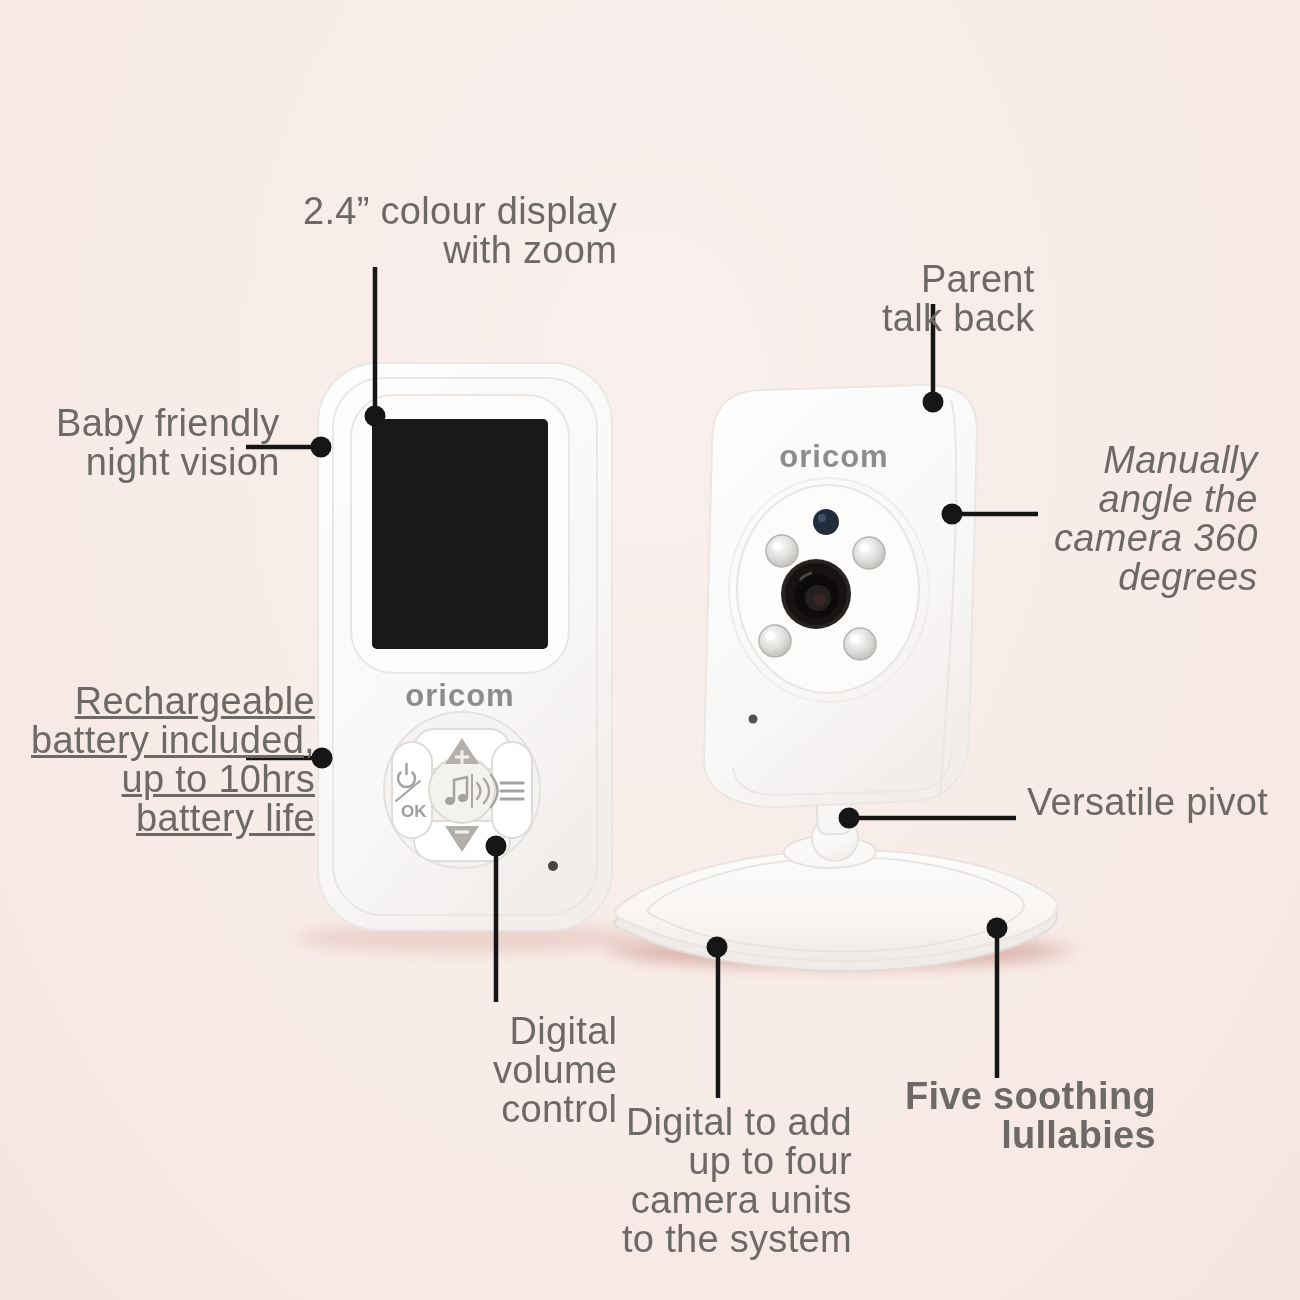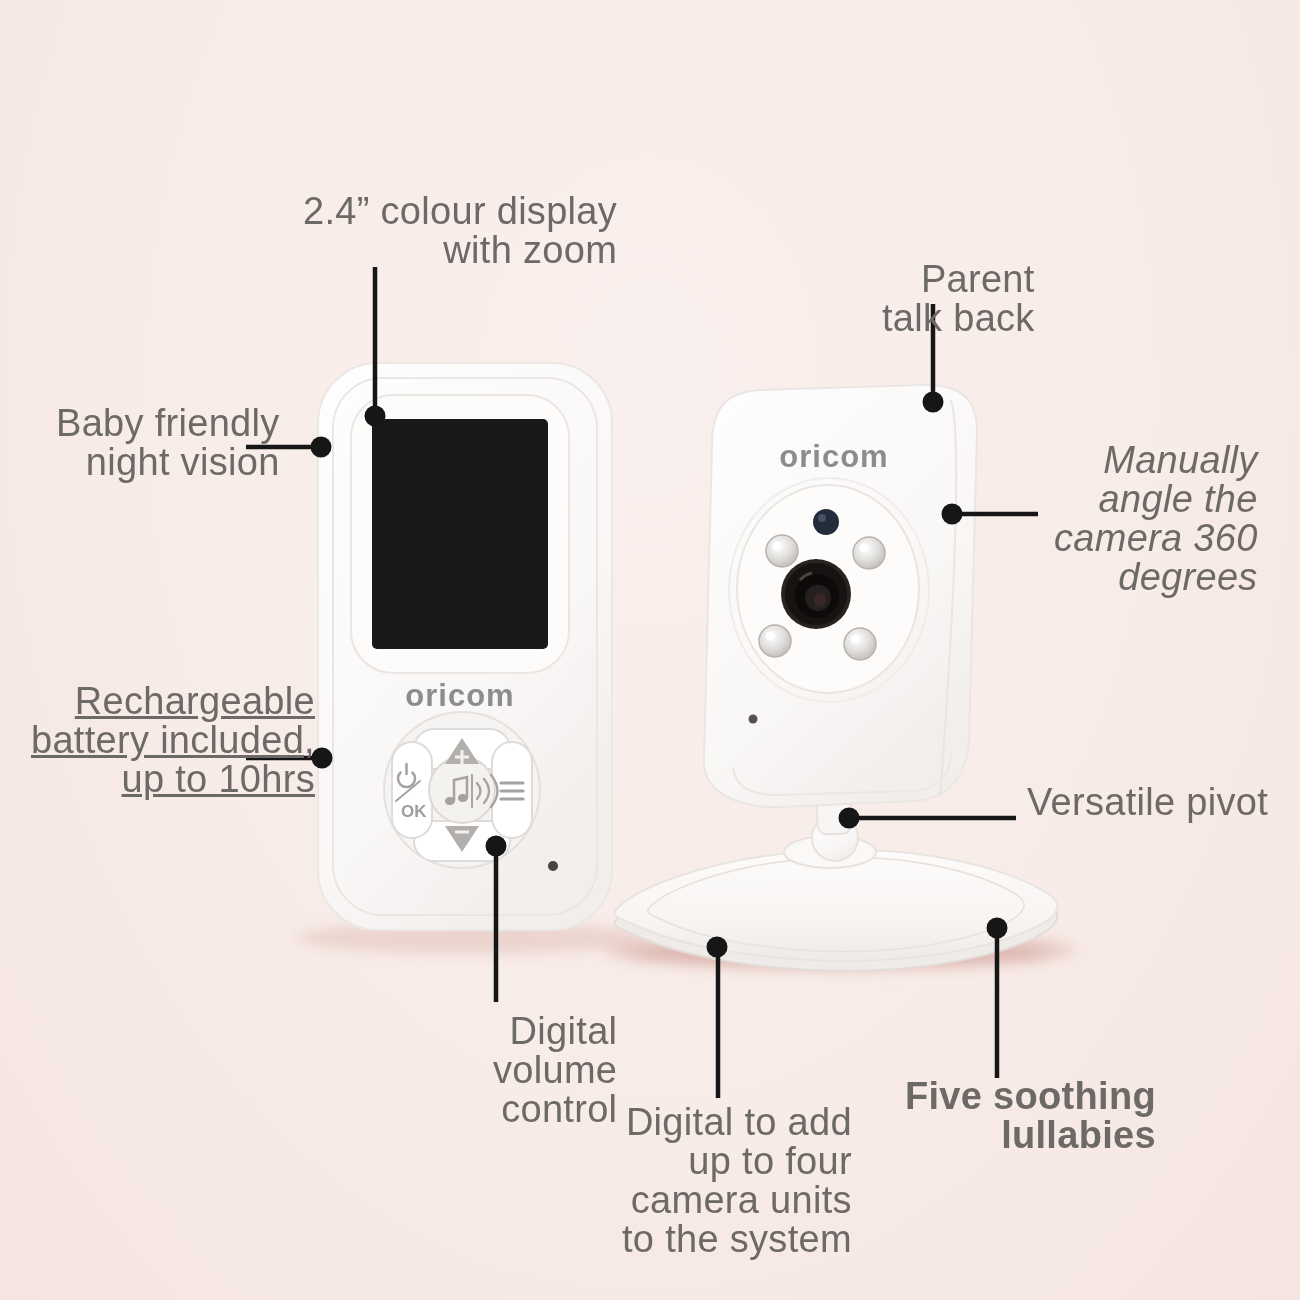--- a/index.html
+++ b/index.html
@@ -210,20 +210,21 @@
   <span>Manually</span>
   <span>angle the</span>
   <span>camera 360</span>
   <span>degrees</span>
 </div>
 
 <div class="callout" style="left:31px;top:682px;text-decoration:underline;">
   <span>Rechargeable</span>
   <span>battery included,</span>
   <span>up to 10hrs</span>
+  <span>battery life</span>
 </div>
 
 <div class="callout" style="left:1027px;top:783px;">
   <span>Versatile pivot</span>
 </div>
 
 <div class="callout" style="left:446px;top:1012px;margin-left:47px;">
   <span>Digital</span>
   <span>volume</span>
   <span>control</span>

